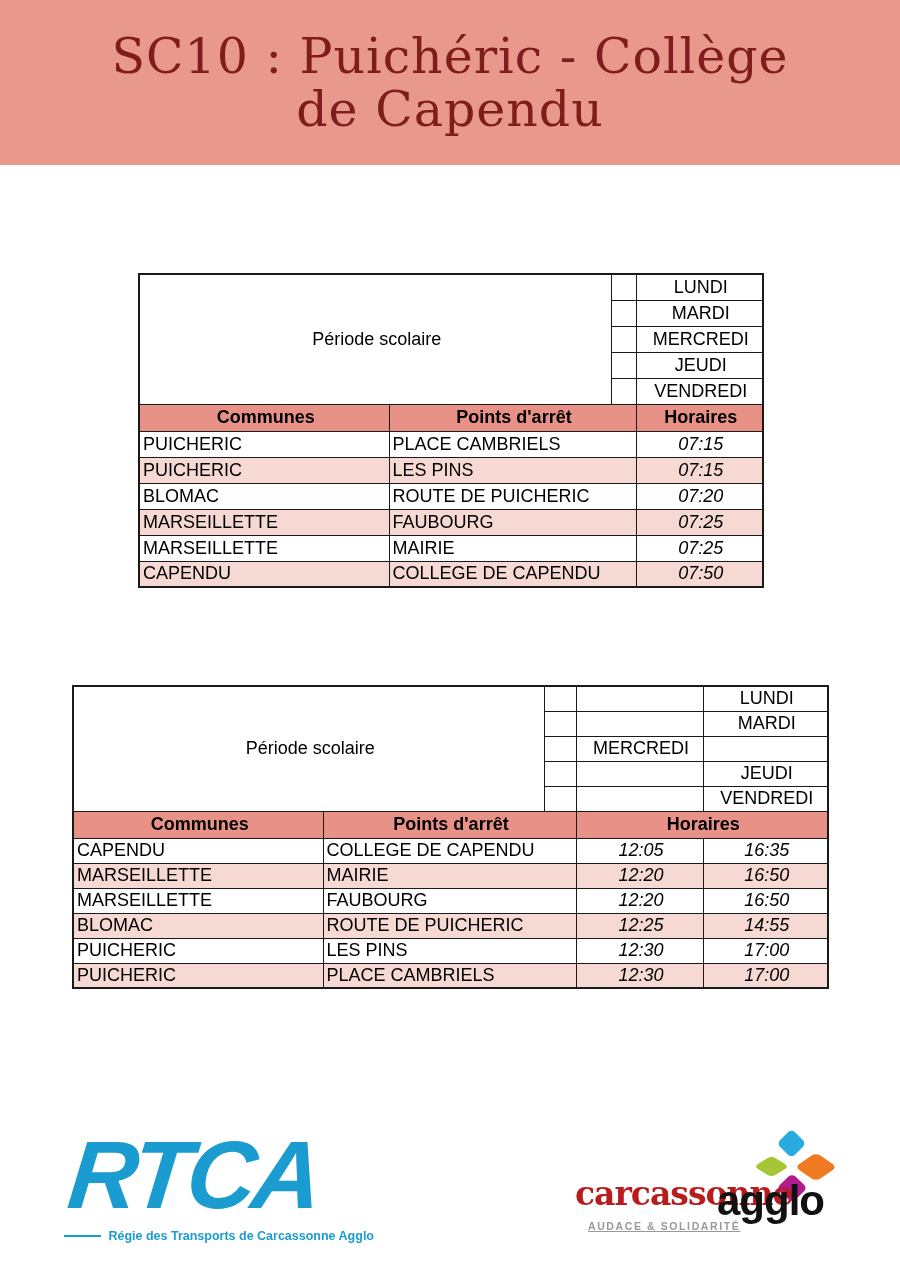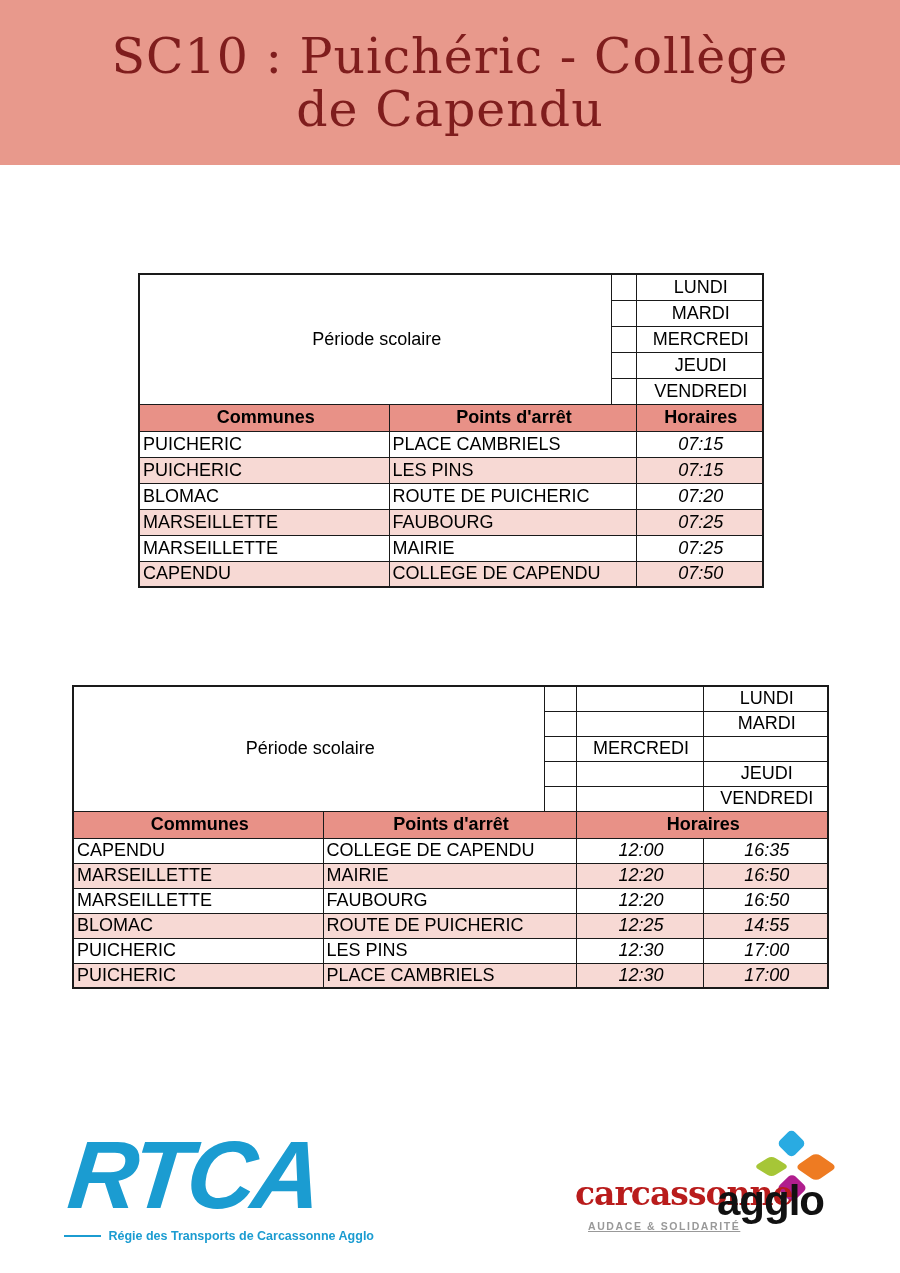--- a/index.html
+++ b/index.html
@@ -190,21 +190,21 @@
     <td class="day">VENDREDI</td>
   </tr>
   <tr class="headrow">
     <td class="head">Communes</td>
     <td class="head" colspan="2">Points d'arrêt</td>
     <td class="head" colspan="2">Horaires</td>
   </tr>
   <tr class="datarow">
     <td>CAPENDU</td>
     <td colspan="2">COLLEGE DE CAPENDU</td>
-    <td class="center">12:00</td>
+    <td class="center">12:05</td>
     <td class="center">16:35</td>
   </tr>
   <tr class="datarow stripe">
     <td>MARSEILLETTE</td>
     <td colspan="2">MAIRIE</td>
     <td class="center">12:20</td>
     <td class="center">16:50</td>
   </tr>
   <tr class="datarow">
     <td>MARSEILLETTE</td>

